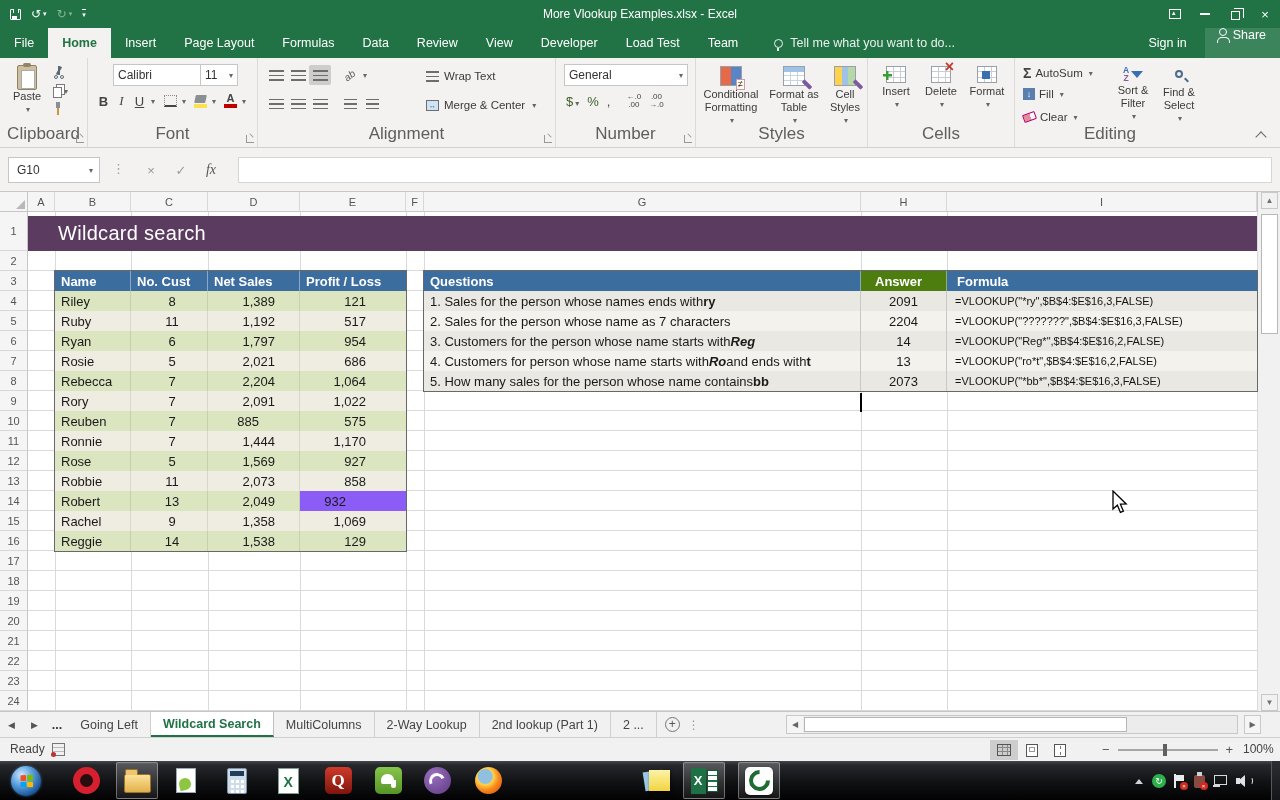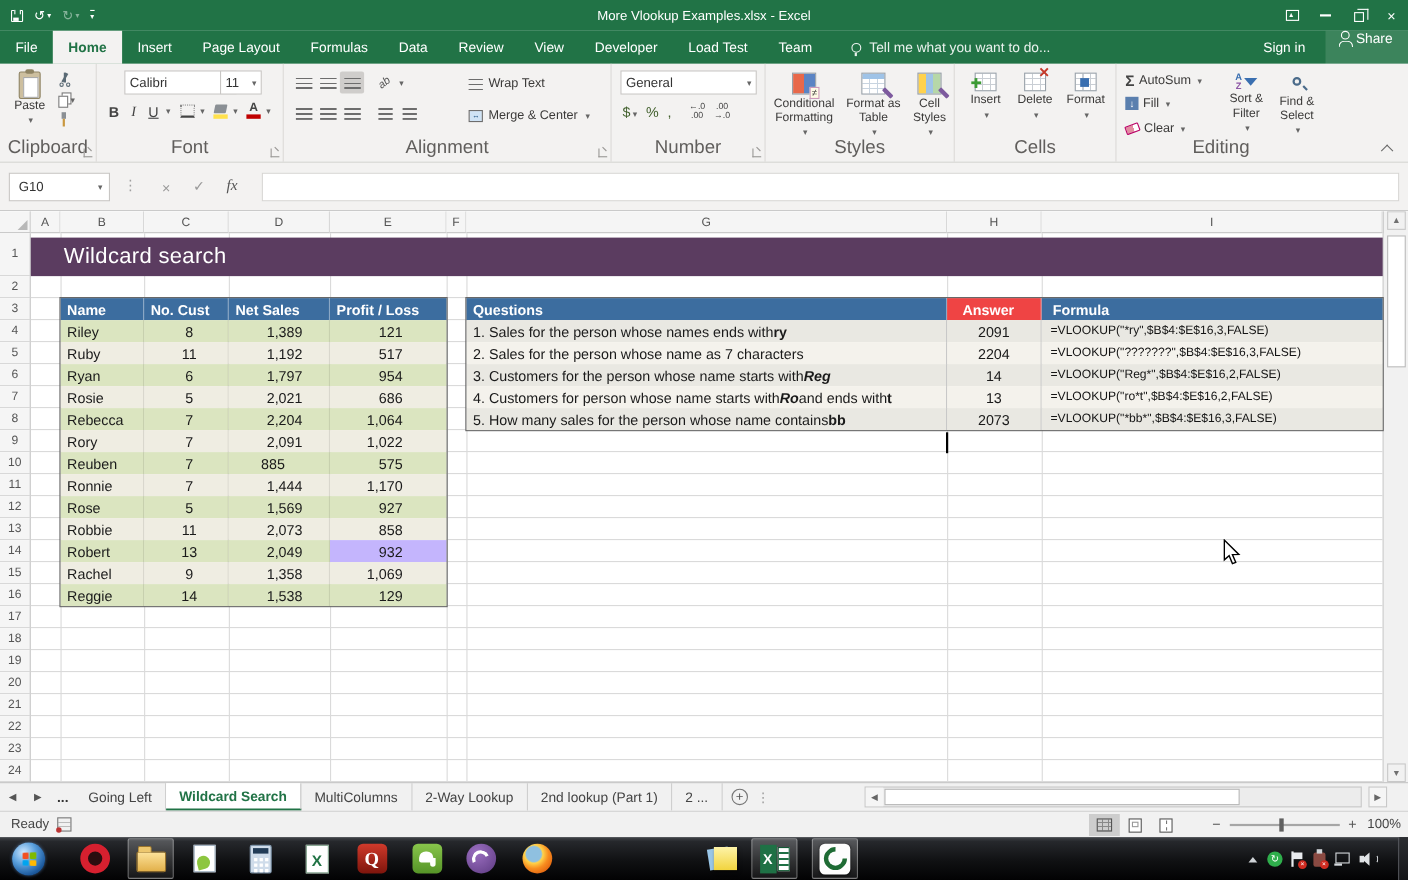--- a/index.html
+++ b/index.html
@@ -622,32 +622,32 @@
     <div class="scell" style="left: 131px; top: 259px; width: 77px; height: 20px; background: rgb(219, 229, 192); justify-content: center; padding-left: 6px; padding-right: 0px; border-right: 1px solid rgba(0, 0, 0, 0.09);">5</div>
     <div class="scell" style="left: 208px; top: 259px; width: 92px; height: 20px; background: rgb(219, 229, 192); justify-content: flex-end; padding-left: 6px; padding-right: 24px; border-right: 1px solid rgba(0, 0, 0, 0.09);">1,569</div>
     <div class="scell" style="left: 300px; top: 259px; width: 106px; height: 20px; background: rgb(219, 229, 192); justify-content: flex-end; padding-left: 6px; padding-right: 40px;">927</div>
     <div class="scell" style="left: 55px; top: 279px; width: 76px; height: 20px; background: rgb(239, 237, 226); justify-content: flex-start; padding-left: 6px; padding-right: 0px; border-right: 1px solid rgba(0, 0, 0, 0.09);">Robbie</div>
     <div class="scell" style="left: 131px; top: 279px; width: 77px; height: 20px; background: rgb(239, 237, 226); justify-content: center; padding-left: 6px; padding-right: 0px; border-right: 1px solid rgba(0, 0, 0, 0.09);">11</div>
     <div class="scell" style="left: 208px; top: 279px; width: 92px; height: 20px; background: rgb(239, 237, 226); justify-content: flex-end; padding-left: 6px; padding-right: 24px; border-right: 1px solid rgba(0, 0, 0, 0.09);">2,073</div>
     <div class="scell" style="left: 300px; top: 279px; width: 106px; height: 20px; background: rgb(239, 237, 226); justify-content: flex-end; padding-left: 6px; padding-right: 40px;">858</div>
     <div class="scell" style="left: 55px; top: 299px; width: 76px; height: 20px; background: rgb(219, 229, 192); justify-content: flex-start; padding-left: 6px; padding-right: 0px; border-right: 1px solid rgba(0, 0, 0, 0.09);">Robert</div>
     <div class="scell" style="left: 131px; top: 299px; width: 77px; height: 20px; background: rgb(219, 229, 192); justify-content: center; padding-left: 6px; padding-right: 0px; border-right: 1px solid rgba(0, 0, 0, 0.09);">13</div>
     <div class="scell" style="left: 208px; top: 299px; width: 92px; height: 20px; background: rgb(219, 229, 192); justify-content: flex-end; padding-left: 6px; padding-right: 24px; border-right: 1px solid rgba(0, 0, 0, 0.09);">2,049</div>
-    <div class="scell" style="left: 300px; top: 299px; width: 106px; height: 20px; background: #c4b5fd; justify-content: flex-end; padding-left: 6px; padding-right: 40px;">932</div>
+    <div class="scell" style="left: 300px; top: 299px; width: 106px; height: 20px; background: #8b5cf6; justify-content: flex-end; padding-left: 6px; padding-right: 60px;">932</div>
     <div class="scell" style="left: 55px; top: 319px; width: 76px; height: 20px; background: rgb(239, 237, 226); justify-content: flex-start; padding-left: 6px; padding-right: 0px; border-right: 1px solid rgba(0, 0, 0, 0.09);">Rachel</div>
     <div class="scell" style="left: 131px; top: 319px; width: 77px; height: 20px; background: rgb(239, 237, 226); justify-content: center; padding-left: 6px; padding-right: 0px; border-right: 1px solid rgba(0, 0, 0, 0.09);">9</div>
     <div class="scell" style="left: 208px; top: 319px; width: 92px; height: 20px; background: rgb(239, 237, 226); justify-content: flex-end; padding-left: 6px; padding-right: 24px; border-right: 1px solid rgba(0, 0, 0, 0.09);">1,358</div>
     <div class="scell" style="left: 300px; top: 319px; width: 106px; height: 20px; background: rgb(239, 237, 226); justify-content: flex-end; padding-left: 6px; padding-right: 40px;">1,069</div>
     <div class="scell" style="left: 55px; top: 339px; width: 76px; height: 20px; background: rgb(219, 229, 192); justify-content: flex-start; padding-left: 6px; padding-right: 0px; border-right: 1px solid rgba(0, 0, 0, 0.09);">Reggie</div>
     <div class="scell" style="left: 131px; top: 339px; width: 77px; height: 20px; background: rgb(219, 229, 192); justify-content: center; padding-left: 6px; padding-right: 0px; border-right: 1px solid rgba(0, 0, 0, 0.09);">14</div>
     <div class="scell" style="left: 208px; top: 339px; width: 92px; height: 20px; background: rgb(219, 229, 192); justify-content: flex-end; padding-left: 6px; padding-right: 24px; border-right: 1px solid rgba(0, 0, 0, 0.09);">1,538</div>
     <div class="scell" style="left: 300px; top: 339px; width: 106px; height: 20px; background: rgb(219, 229, 192); justify-content: flex-end; padding-left: 6px; padding-right: 40px;">129</div>
     <div class="outline" style="left: 54px; top: 78px; width: 353px; height: 282px;"></div>
     <div class="scell hdr" style="left: 424px; top: 79px; width: 437px; height: 20px; background: rgb(60, 109, 159); padding-left: 6px; border-right: 1px solid rgba(255, 255, 255, 0.4);">Questions</div>
-    <div class="scell hdr" style="left: 861px; top: 79px; width: 86px; height: 20px; background: #ef4444; padding-left: 14px; border-right: 1px solid rgba(255, 255, 255, 0.4);">Answer</div>
+    <div class="scell hdr" style="left: 861px; top: 79px; width: 86px; height: 20px; background: #4d7c0f; padding-left: 14px; border-right: 1px solid rgba(255, 255, 255, 0.4);">Answer</div>
     <div class="scell hdr" style="left: 947px; top: 79px; width: 310px; height: 20px; background: rgb(60, 109, 159); padding-left: 10px;">Formula</div>
     <div class="scell" style="left: 424px; top: 99px; width: 437px; height: 20px; background: rgb(233, 232, 226); padding-left: 6px; border-right: 1px solid rgb(200, 200, 200);">
       <span>1. Sales for the person whose names ends with </span>
       <span style="font-weight: bold;">ry</span>
     </div>
     <div class="scell" style="left: 861px; top: 99px; width: 86px; height: 20px; background: rgb(233, 232, 226); justify-content: center; border-right: 1px solid rgb(200, 200, 200);">2091</div>
     <div class="scell qformula" style="left: 947px; top: 99px; width: 310px; height: 20px; background: rgb(233, 232, 226); padding-left: 8px;">=VLOOKUP("*ry",$B$4:$E$16,3,FALSE)</div>
     <div class="scell" style="left: 424px; top: 119px; width: 437px; height: 20px; background: rgb(244, 242, 236); padding-left: 6px; border-right: 1px solid rgb(200, 200, 200);">
       <span>2. Sales for the person whose name as 7 characters</span>
     </div>

